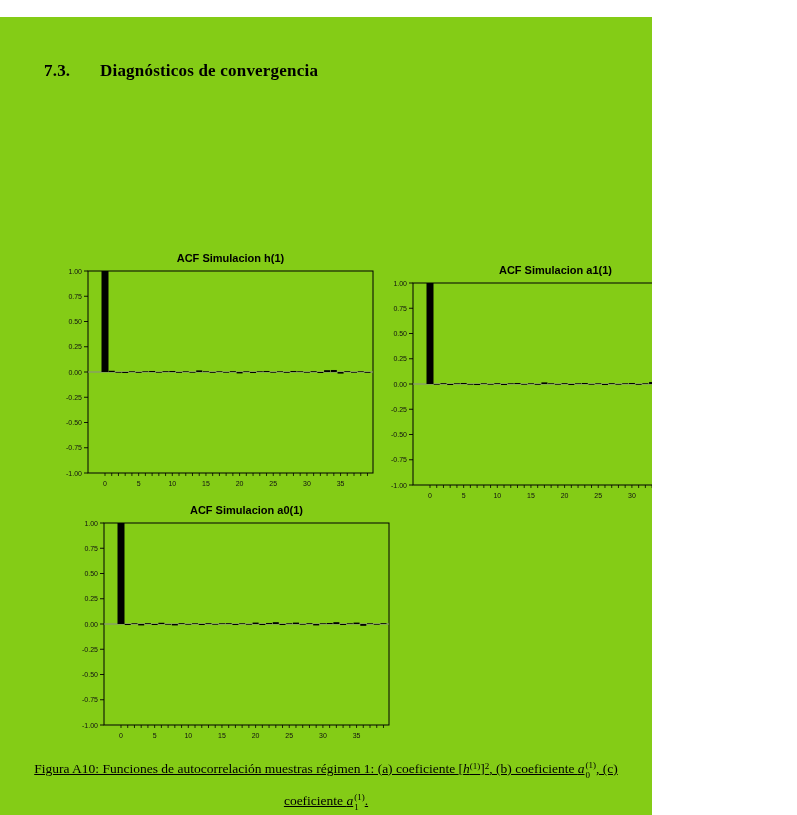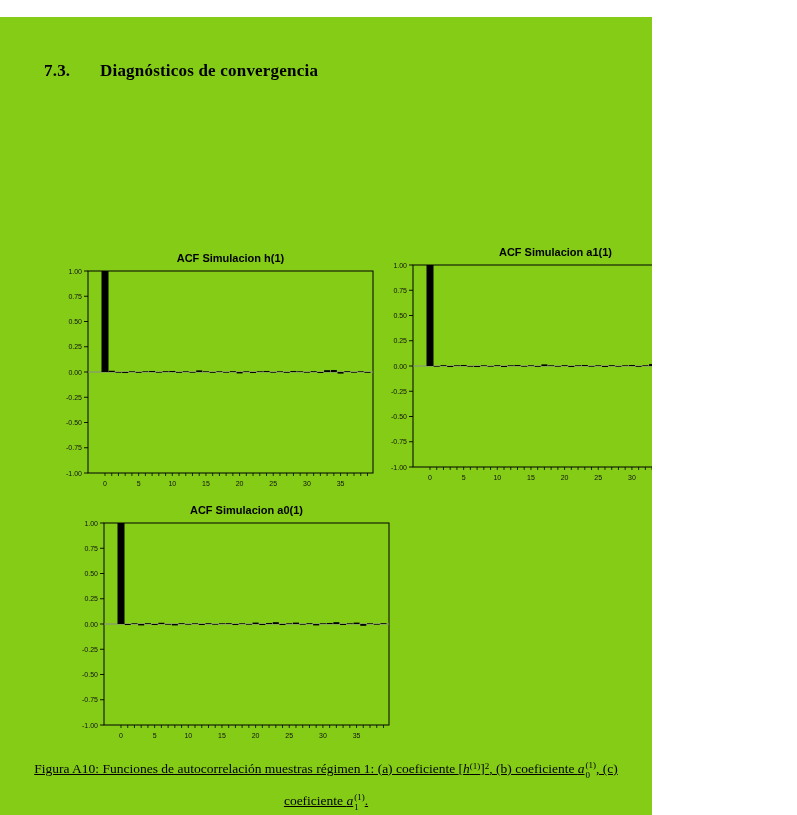--- a/index.html
+++ b/index.html
@@ -150,21 +150,21 @@
           <rect x="272.09000000000003" y="125.182" width="6" height="1.8179999999999998"></rect>
           <rect x="278.82000000000005" y="124.98" width="6" height="2.02"></rect>
           <rect x="285.55" y="127" width="6" height="1.616"></rect>
           <rect x="292.28000000000003" y="126.192" width="6" height="0.808"></rect>
           <rect x="299.01" y="127" width="6" height="0.7"></rect>
           <rect x="305.74" y="126.3" width="6" height="0.7"></rect>
           <rect x="312.47" y="127" width="6" height="0.808"></rect>
         </g>
       </svg>
     </div>
-  <div class="chart" style="left:377px;top:222px">
+  <div class="chart" style="left:377px;top:240px">
       <svg width="335" height="250" viewBox="0 0 335 250">
         <text x="178.5" y="17" text-anchor="middle" class="ct">ACF Simulacion a1(1)</text>
         <rect x="36" y="26" width="285" height="202" fill="none" stroke="#000000" stroke-width="1"></rect>
         <g>
           <line x1="32" y1="26" x2="36" y2="26" stroke="#000000" stroke-width="0.9"></line>
           <text x="30" y="28.5" text-anchor="end" class="tick">1.00</text>
           <line x1="32" y1="51.25" x2="36" y2="51.25" stroke="#000000" stroke-width="0.9"></line>
           <text x="30" y="53.75" text-anchor="end" class="tick">0.75</text>
           <line x1="32" y1="76.5" x2="36" y2="76.5" stroke="#000000" stroke-width="0.9"></line>
           <text x="30" y="79" text-anchor="end" class="tick">0.50</text>

